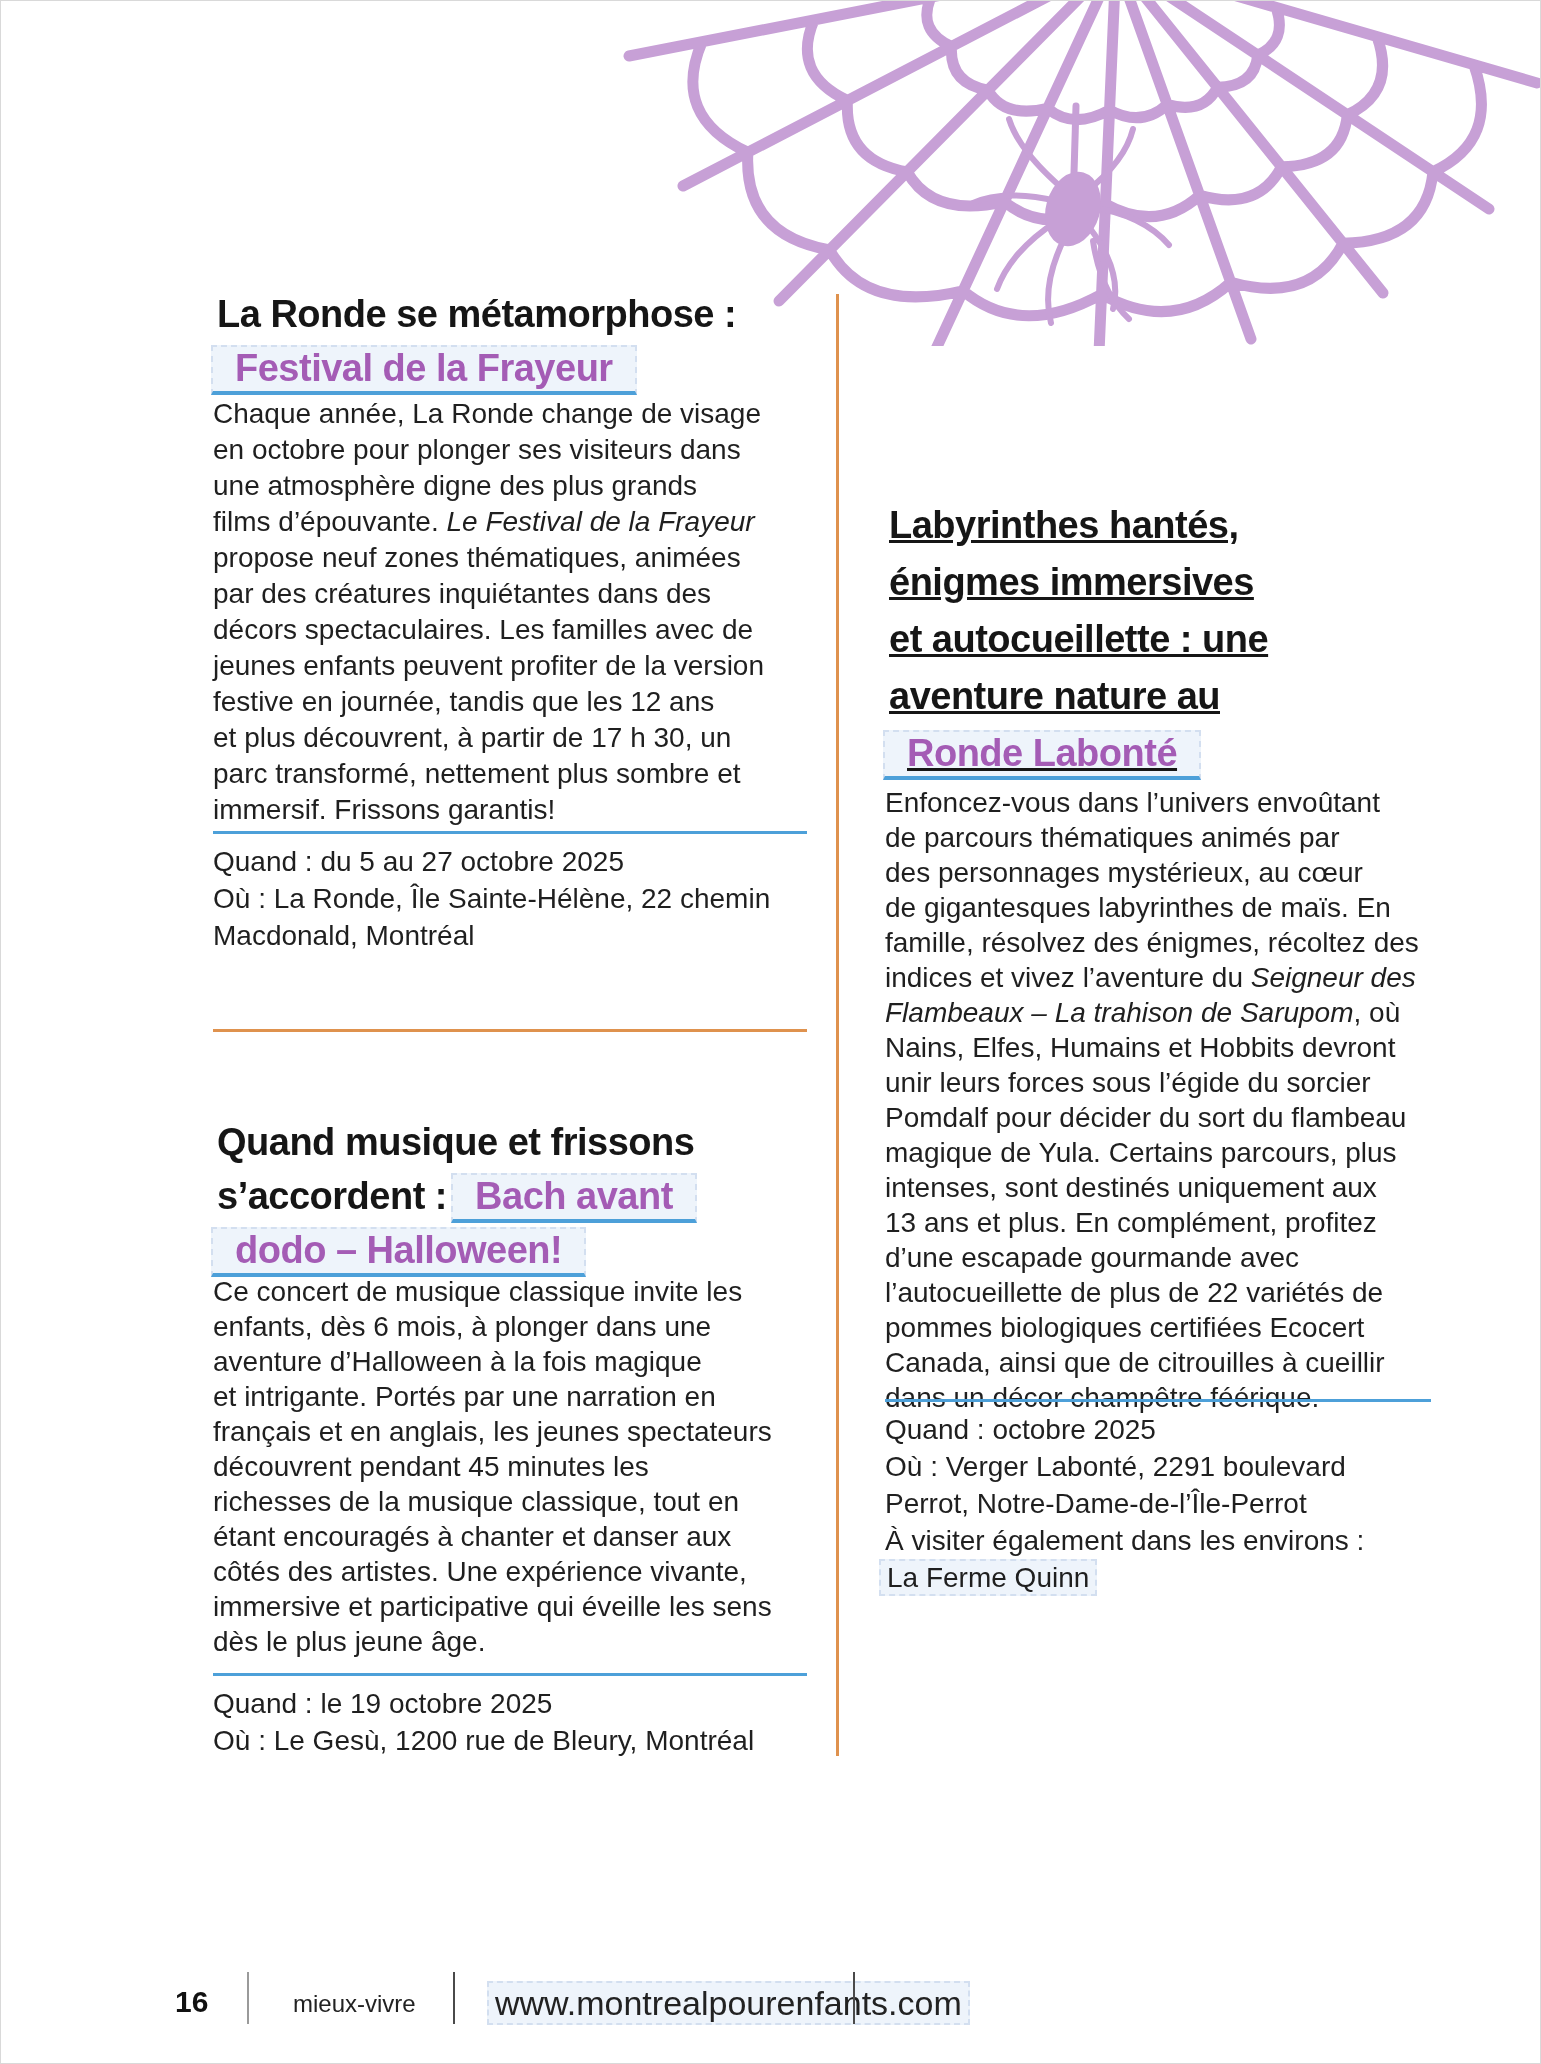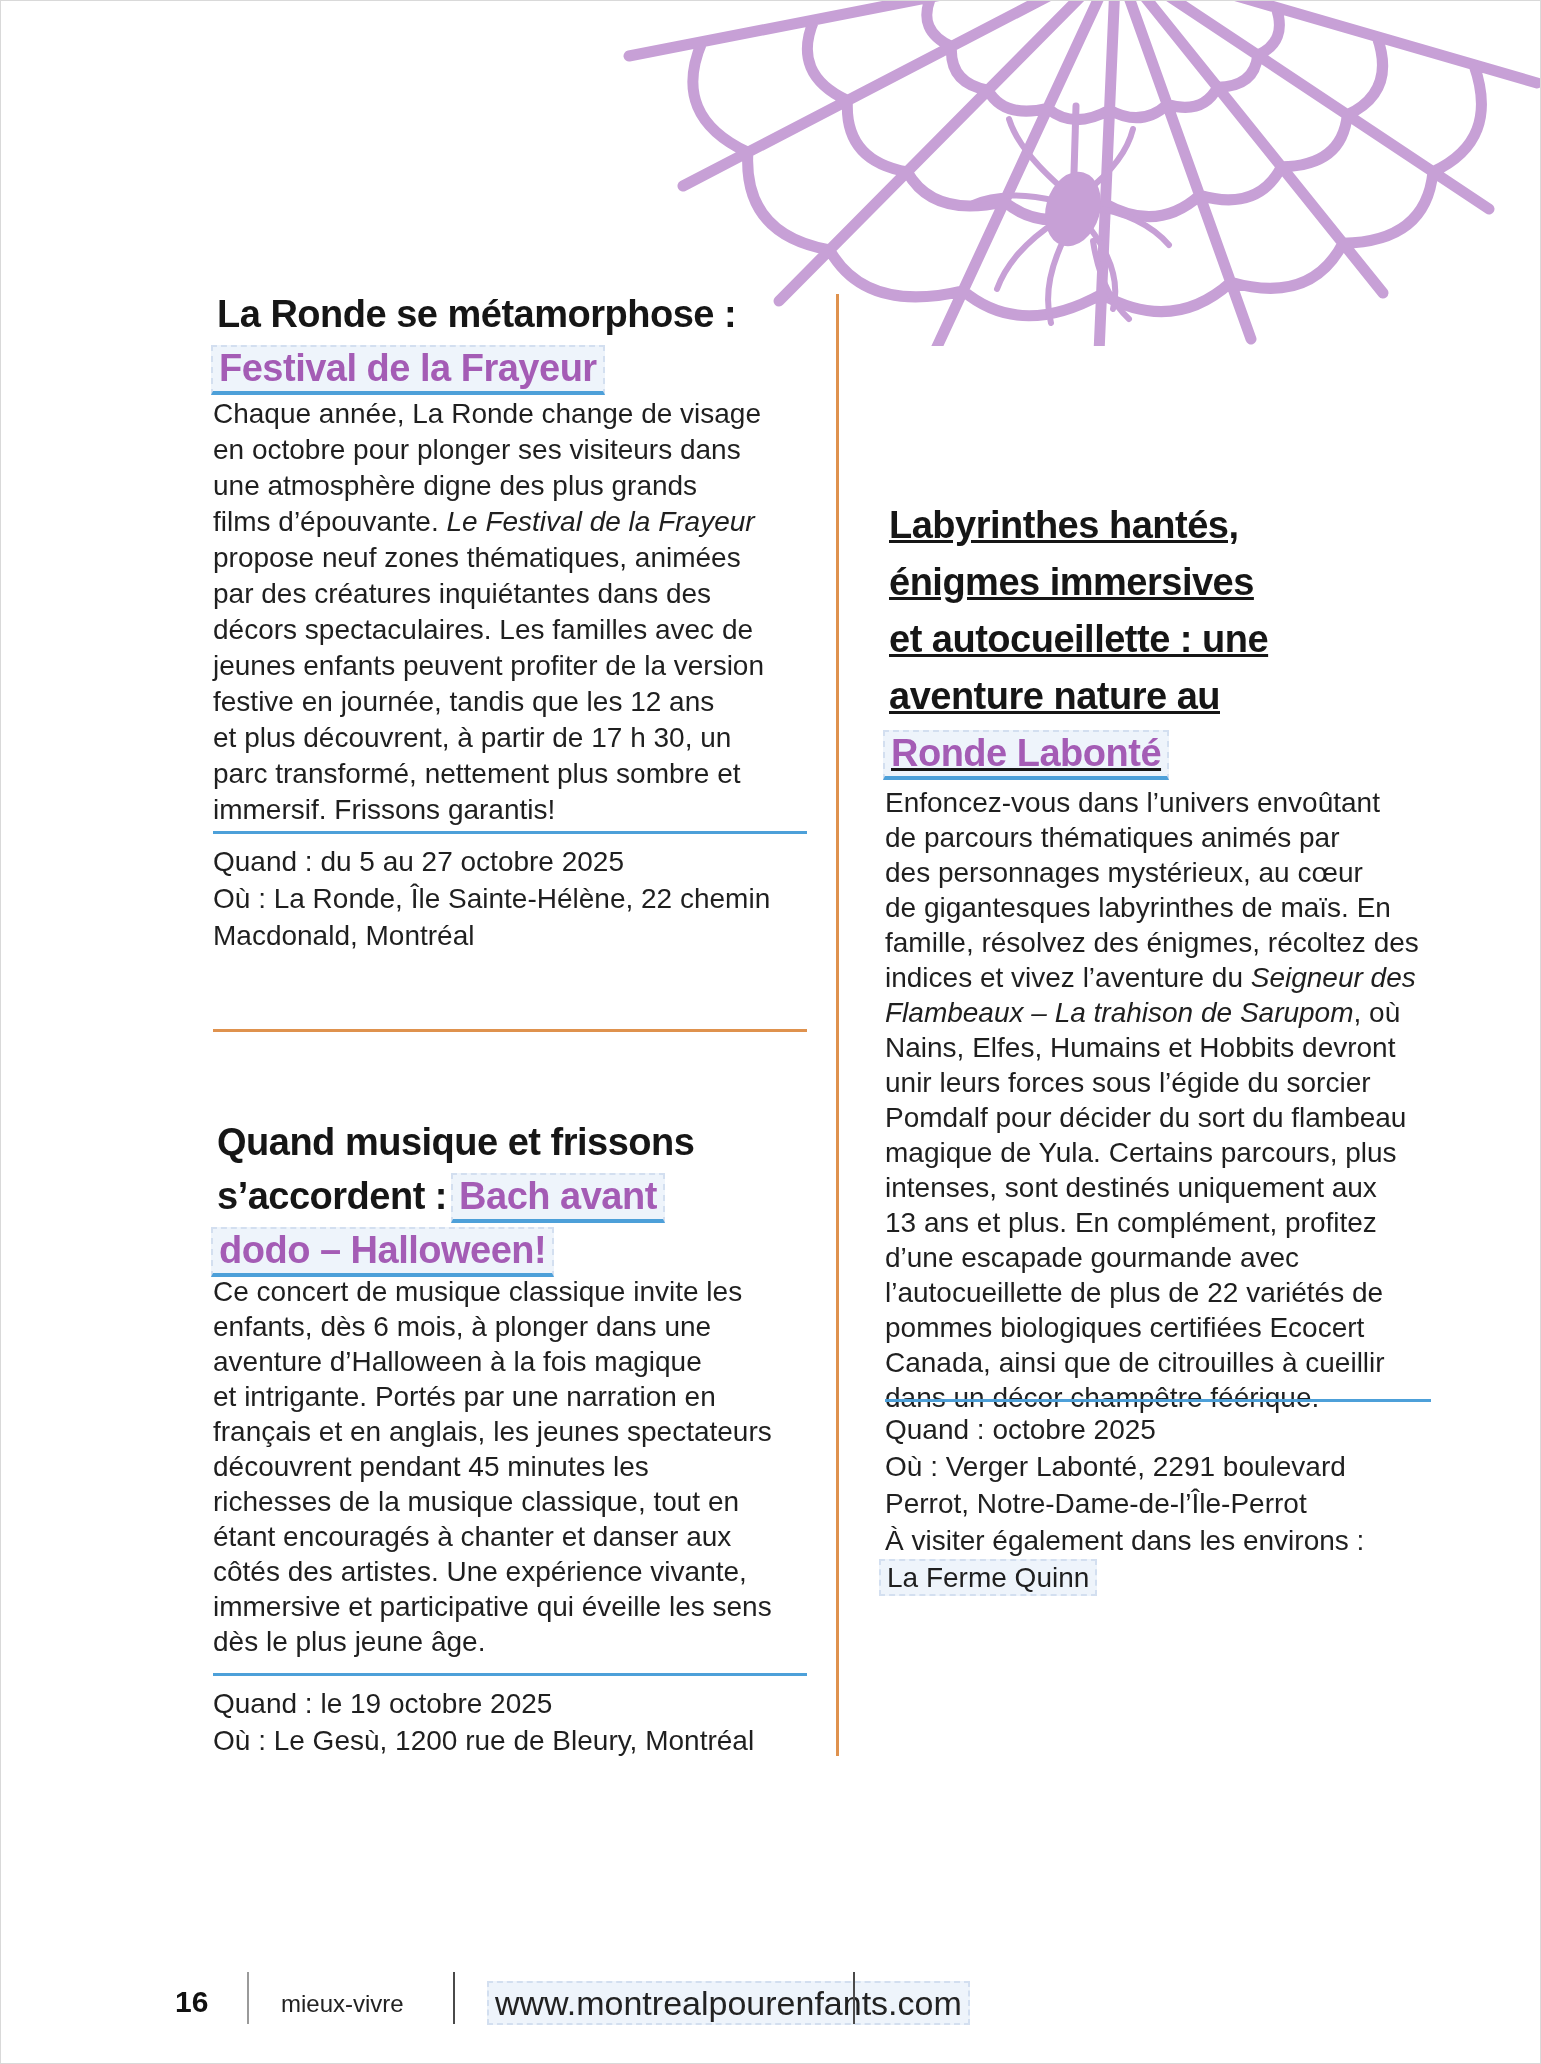--- a/index.html
+++ b/index.html
@@ -31,32 +31,32 @@
     white-space:nowrap;
   }
   .a2 .body,.a3 .body{line-height:35px;}
   .info{
     position:absolute;border-top:3px solid var(--blue);padding-top:9px;
     font-size:28px;line-height:37px;color:var(--text);white-space:nowrap;
   }
   .link-pill{
     color:var(--purple);background:var(--boxbg);
     border:2px dashed var(--boxborder);border-bottom:4px solid var(--blue);
-    padding:0 6px 2px;margin-left:-6px;
+    padding:0 22px 2px;margin-left:-6px;
     -webkit-box-decoration-break:clone;box-decoration-break:clone;
   }
   .plain-pill{
     color:inherit;background:var(--boxbg);
     border:2px dashed var(--boxborder);
     padding:1px 6px;margin-left:-6px;
     -webkit-box-decoration-break:clone;box-decoration-break:clone;
   }
   .footer-item{position:absolute;white-space:nowrap;}
   .f-num{left:174px;top:1984px;font-size:30px;font-weight:bold;color:#111;}
-  .f-section{left:280px;top:1989px;font-size:24px;color:#222;}
+  .f-section{left:292px;top:1989px;font-size:24px;color:#222;}
   .f-link{left:492px;top:1983px;font-size:34px;color:#222;}
   .fbar{position:absolute;top:1971px;width:2px;height:52px;}
   .fbar1{left:246px;background:#9a9a9a;}
   .fbar2{left:452px;background:#4a4a4a;}
   .fbar3{left:852px;background:#4a4a4a;}
 </style>
 </head>
 <body>
 
 <div class="page">

